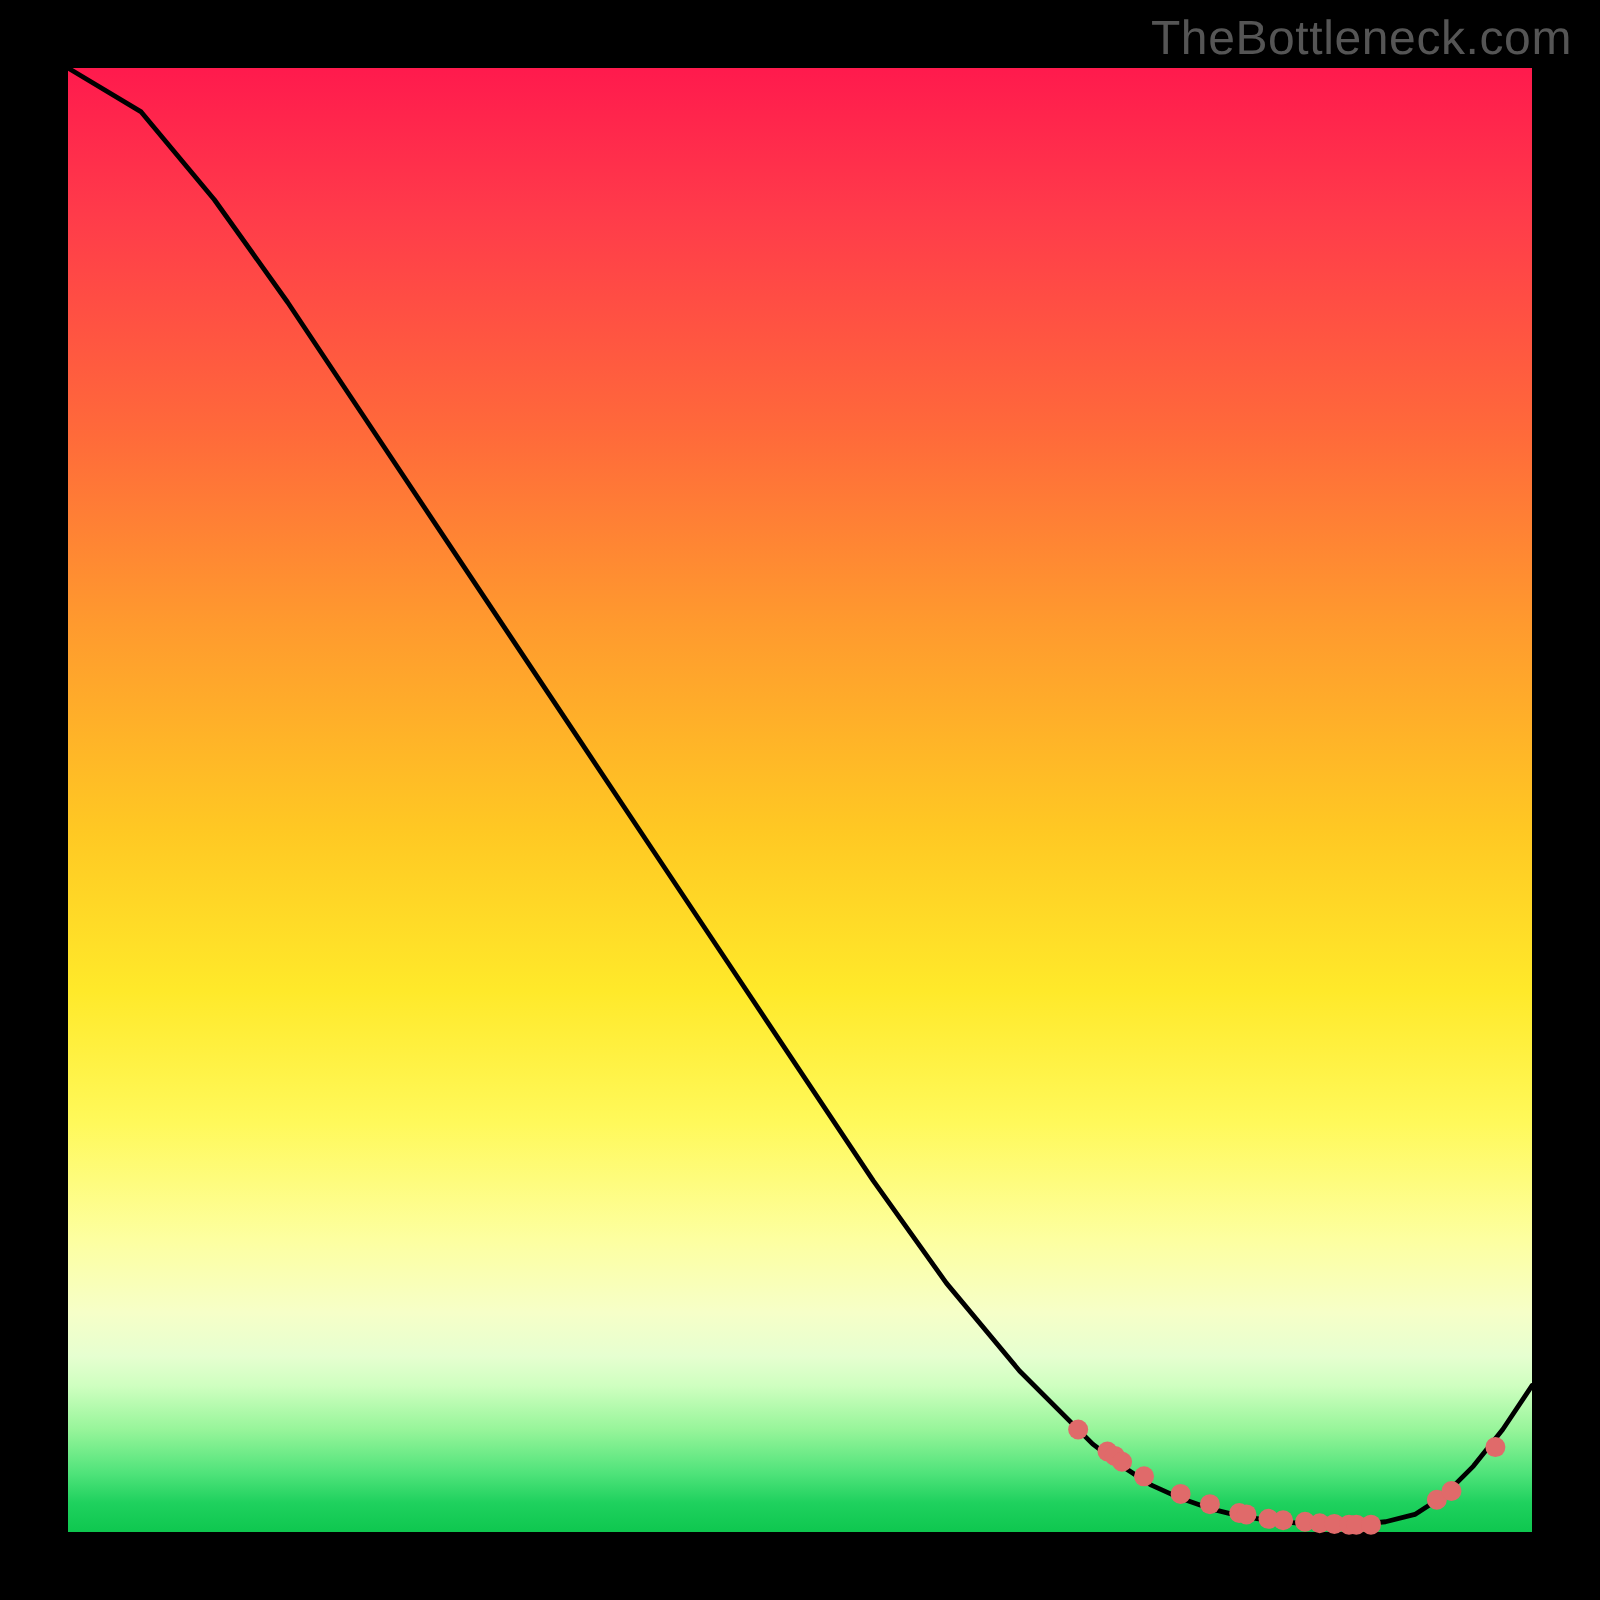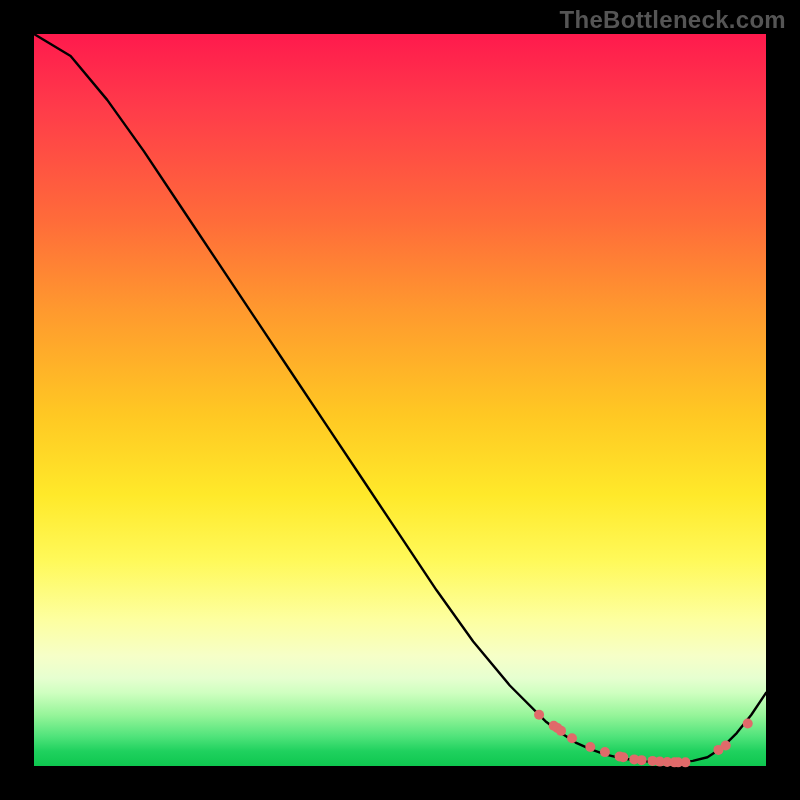--- a/index.html
+++ b/index.html
@@ -10,21 +10,21 @@
     position: relative;
     font-family: Arial, Helvetica, sans-serif;
     overflow: hidden;
   }
   .attribution {
     position: absolute;
     top: 6px;
     right: 14px;
     color: #555;
     font-size: 24px;
-    font-weight: 700;
+    font-weight: 400;
     letter-spacing: 0.3px;
     z-index: 10;
   }
   .plot-area {
     position: absolute;
     left: 34px;
     top: 34px;
     width: 732px;   
     height: 732px;  
   }

